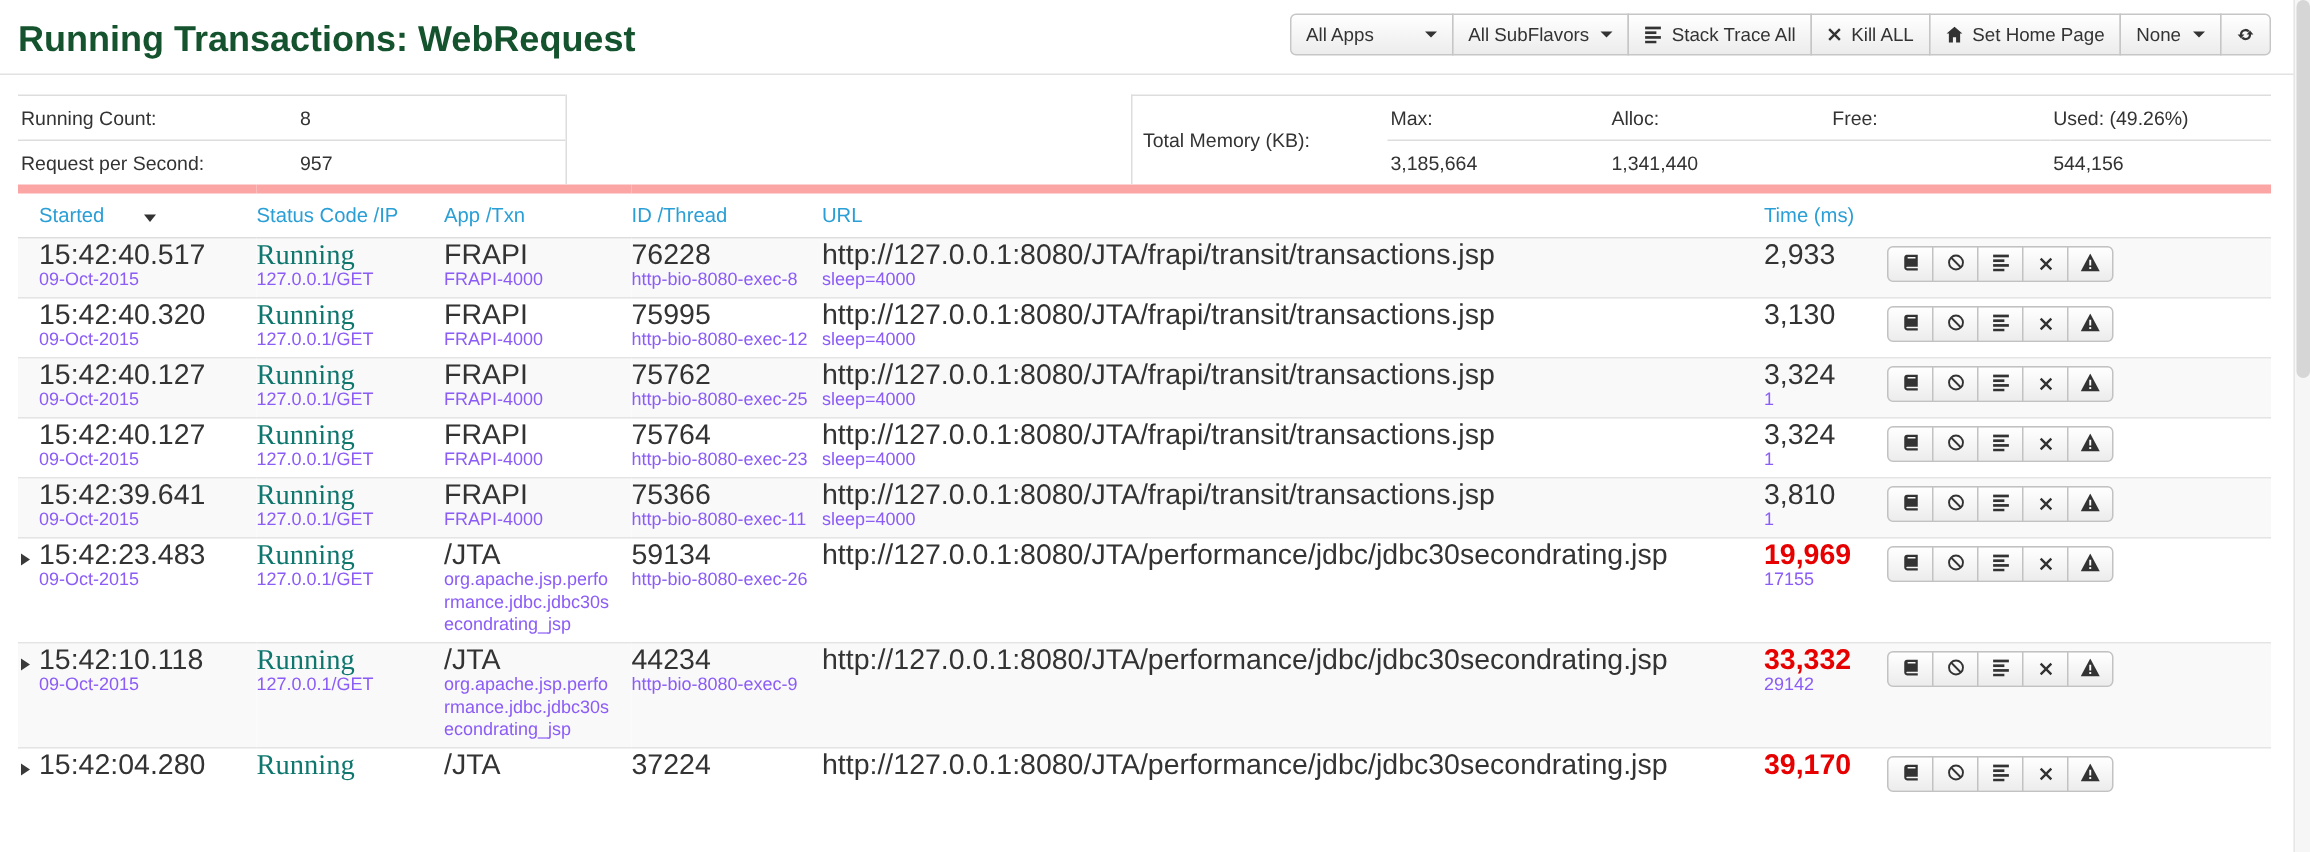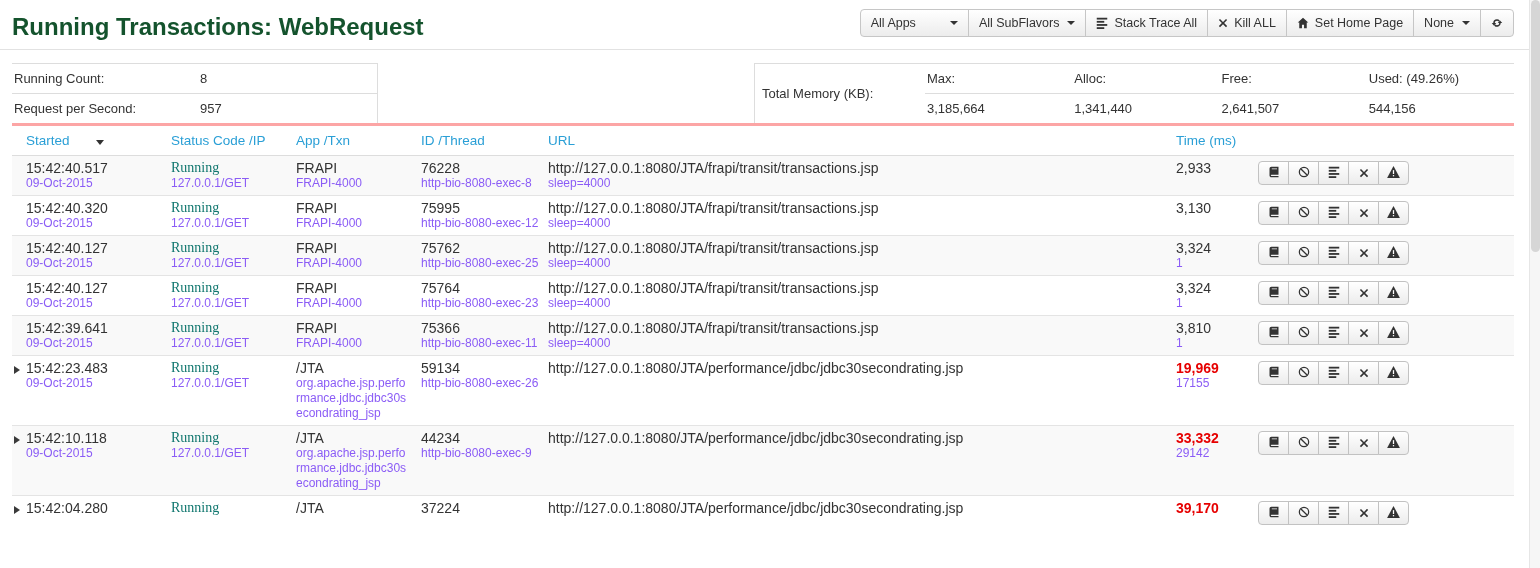--- a/index.html
+++ b/index.html
@@ -51,29 +51,29 @@
   .view-lbl { font-size:14px; }
   .view-bar .btn { font-size:12.5px; padding:4px 10px; }
 
   
   table.txn { border-collapse:collapse; width:1502px; table-layout:fixed; }
   col.c-exp { width:14px; } col.c-start { width:145px; } col.c-status { width:125px; }
   col.c-app { width:125px; } col.c-id { width:127px; } col.c-url { width:628px; }
   col.c-time { width:82px; } col.c-act { width:256px; }
   thead th {
     text-align:left; font-weight:normal; font-size:13.5px; color:#2a9fd6;
-    border-top:3px solid #fca5a5; border-bottom:1px solid #ddd;
+    border-top:6px solid #fca5a5; border-bottom:1px solid #ddd;
     padding:7px 4px 7px 0; white-space:nowrap;
   }
   .sort-caret { display:inline-block; width:0; height:0; border-top:5px solid #333;
     border-left:4.5px solid transparent; border-right:4.5px solid transparent; margin-left:26px; }
   tbody tr { border-top:1px solid #e4e4e4; }
   tbody tr:nth-child(odd) { background:#f9f9f9; }
   tbody td { vertical-align:top; padding:4px 6px 4px 0; }
-  td .v1 { font-size:14px; line-height:16px; color:#333; }
+  td .v1 { font-size:19px; line-height:16px; color:#333; }
   td .v2 { font-size:12px; line-height:15px; color:#8b5cf6; }
   td .v2.brk { word-break:break-all; padding-right:6px; }
   td .v1.green { color:#0f766e;font-family:Liberation Serif, serif; }
   td .v1.red { color:#e60000; font-weight:bold; }
   td.cexp { padding:6px 0 0 2px; }
   .expander { display:inline-block; width:0; height:0; border-left:6px solid #3a3a3a;
               border-top:4px solid transparent; border-bottom:4px solid transparent; margin-top:3px; cursor:pointer; }
   td .nw { white-space:nowrap; }
   .act-group { display:inline-flex; margin-top:1px; }
   .act-group .abtn {
@@ -165,21 +165,20 @@
         <div class="mem-col">
           <div class="hd">Max:</div>
           <div class="vl">3,185,664</div>
         </div>
         <div class="mem-col">
           <div class="hd">Alloc:</div>
           <div class="vl">1,341,440</div>
         </div>
         <div class="mem-col">
           <div class="hd">Free:</div>
-          <div class="vl">2,641,507</div>
         </div>
         <div class="mem-col">
           <div class="hd">Used: (49.26%)</div>
           <div class="vl">544,156</div>
         </div>
       </div>
     </div>
   </div>
 
 

